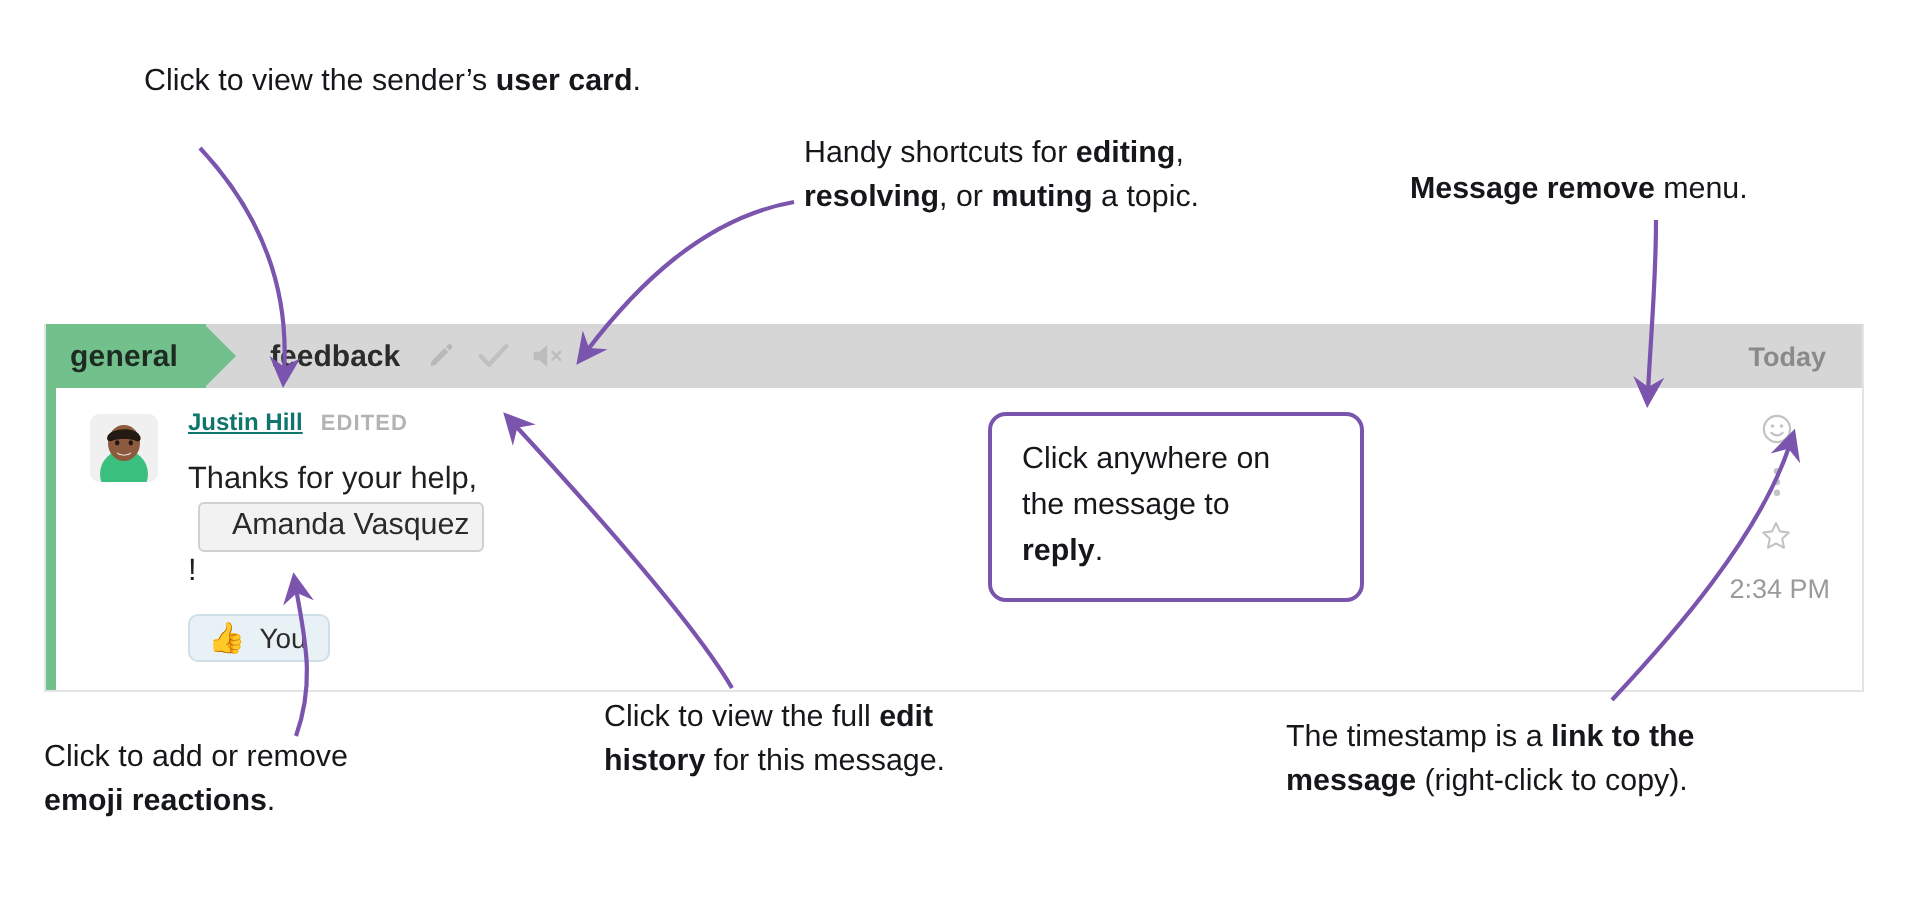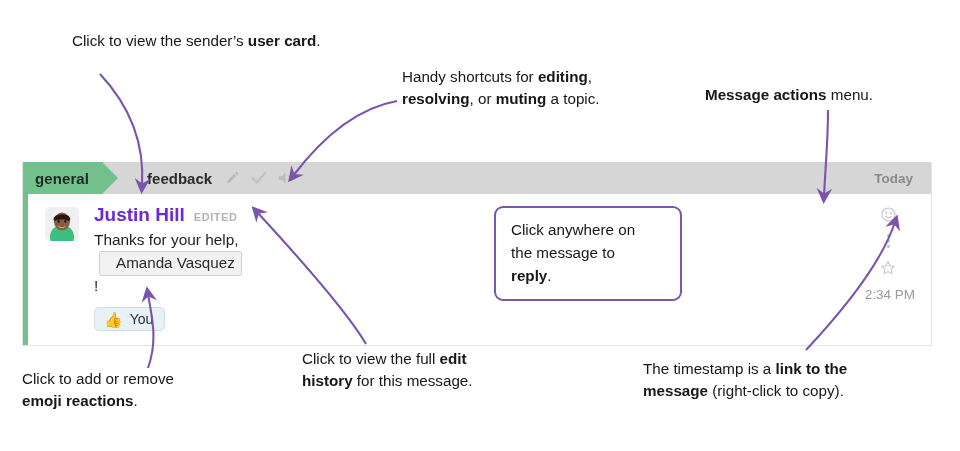--- a/index.html
+++ b/index.html
@@ -92,21 +92,21 @@
   .stream-tag::after {
     content: "";
     position: absolute;
     right: -15px; top: 0;
     width: 0; height: 0;
     border-top: 16px solid transparent;
     border-bottom: 16px solid transparent;
     border-left: 16px solid #72c08c;
   }
   .topic-name {
-    margin-left: 44px;
+    margin-left: 32px;
     font-size: 15px;
     font-weight: bold;
     color: #2b2b2b;
   }
   .topic-icons {
     display: flex;
     align-items: center;
     gap: 11px;
     margin-left: 13px;
   }
@@ -149,23 +149,24 @@
     flex: 1 1 auto;
     min-width: 0;
   }
   .msg-head {
     display: flex;
     align-items: baseline;
     gap: 9px;
     height: 19px;
   }
   .sender-name {
-    font-size: 19px;
-    font-weight: bold;
-    color: #6d28d9;
+    font-size: 12px;
+    font-weight: bold;
+    color: #0f766e;
+    text-decoration: underline;
   }
   .edited-tag {
     font-size: 11px;
     font-weight: bold;
     letter-spacing: .55px;
     color: #b3b3b3;
   }
   .msg-text {
     margin-top: 7px;
     font-size: 15.4px;
@@ -219,21 +220,21 @@
   }
 </style>
 </head>
 <body>
 
 <div class="annot annot-sender"><span>Click to view the sender’s </span><b>user card</b><span>.</span></div>
 
 <div class="annot annot-shortcut"><span>Handy shortcuts for </span><b>editing</b><span>,
 </span><b>resolving</b><span>, or </span><b>muting</b><span> a topic.</span></div>
 
-<div class="annot annot-actions"><b>Message actions</b><span> menu.</span></div>
+<div class="annot annot-actions"><b>Message remove</b><span> menu.</span></div>
 
 <div class="annot annot-emoji"><span>Click to add or remove
 </span><b>emoji reactions</b><span>.</span></div>
 
 <div class="annot annot-edit"><span>Click to view the full </span><b>edit
 history</b><span> for this message.</span></div>
 
 <div class="annot annot-time"><span>The timestamp is a </span><b>link to the
 message</b><span> (right-click to copy).</span></div>
 

